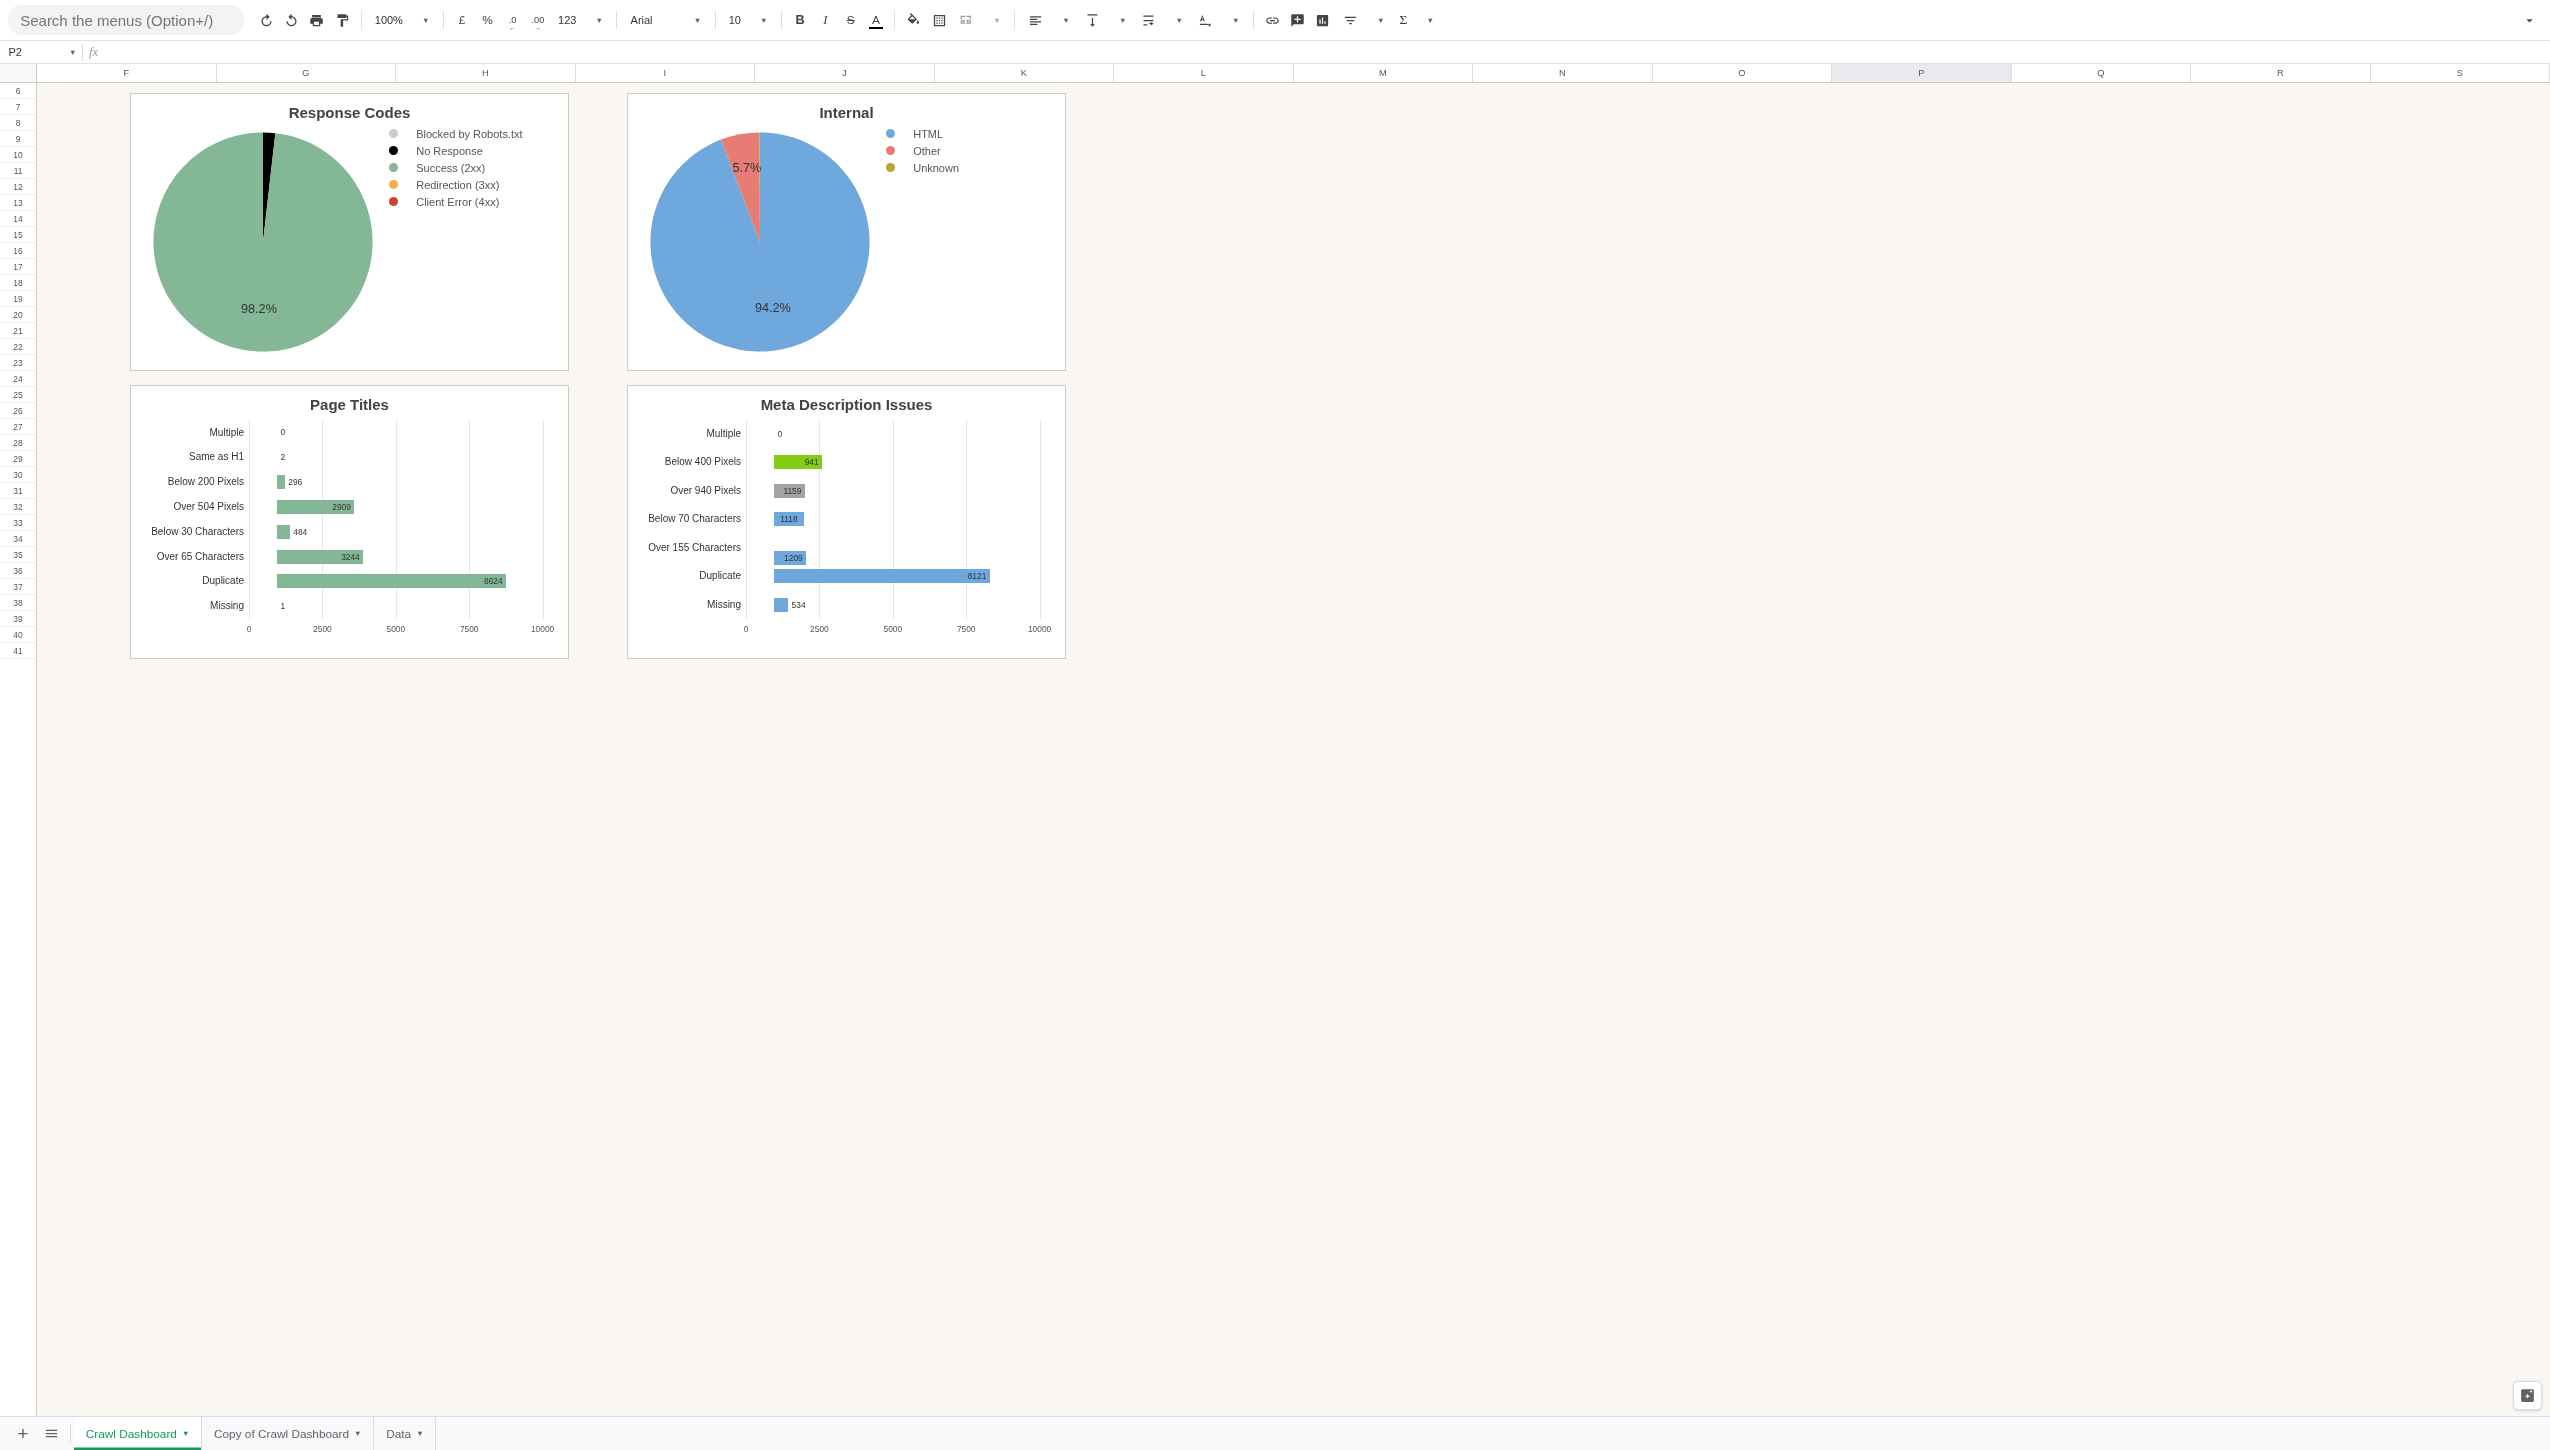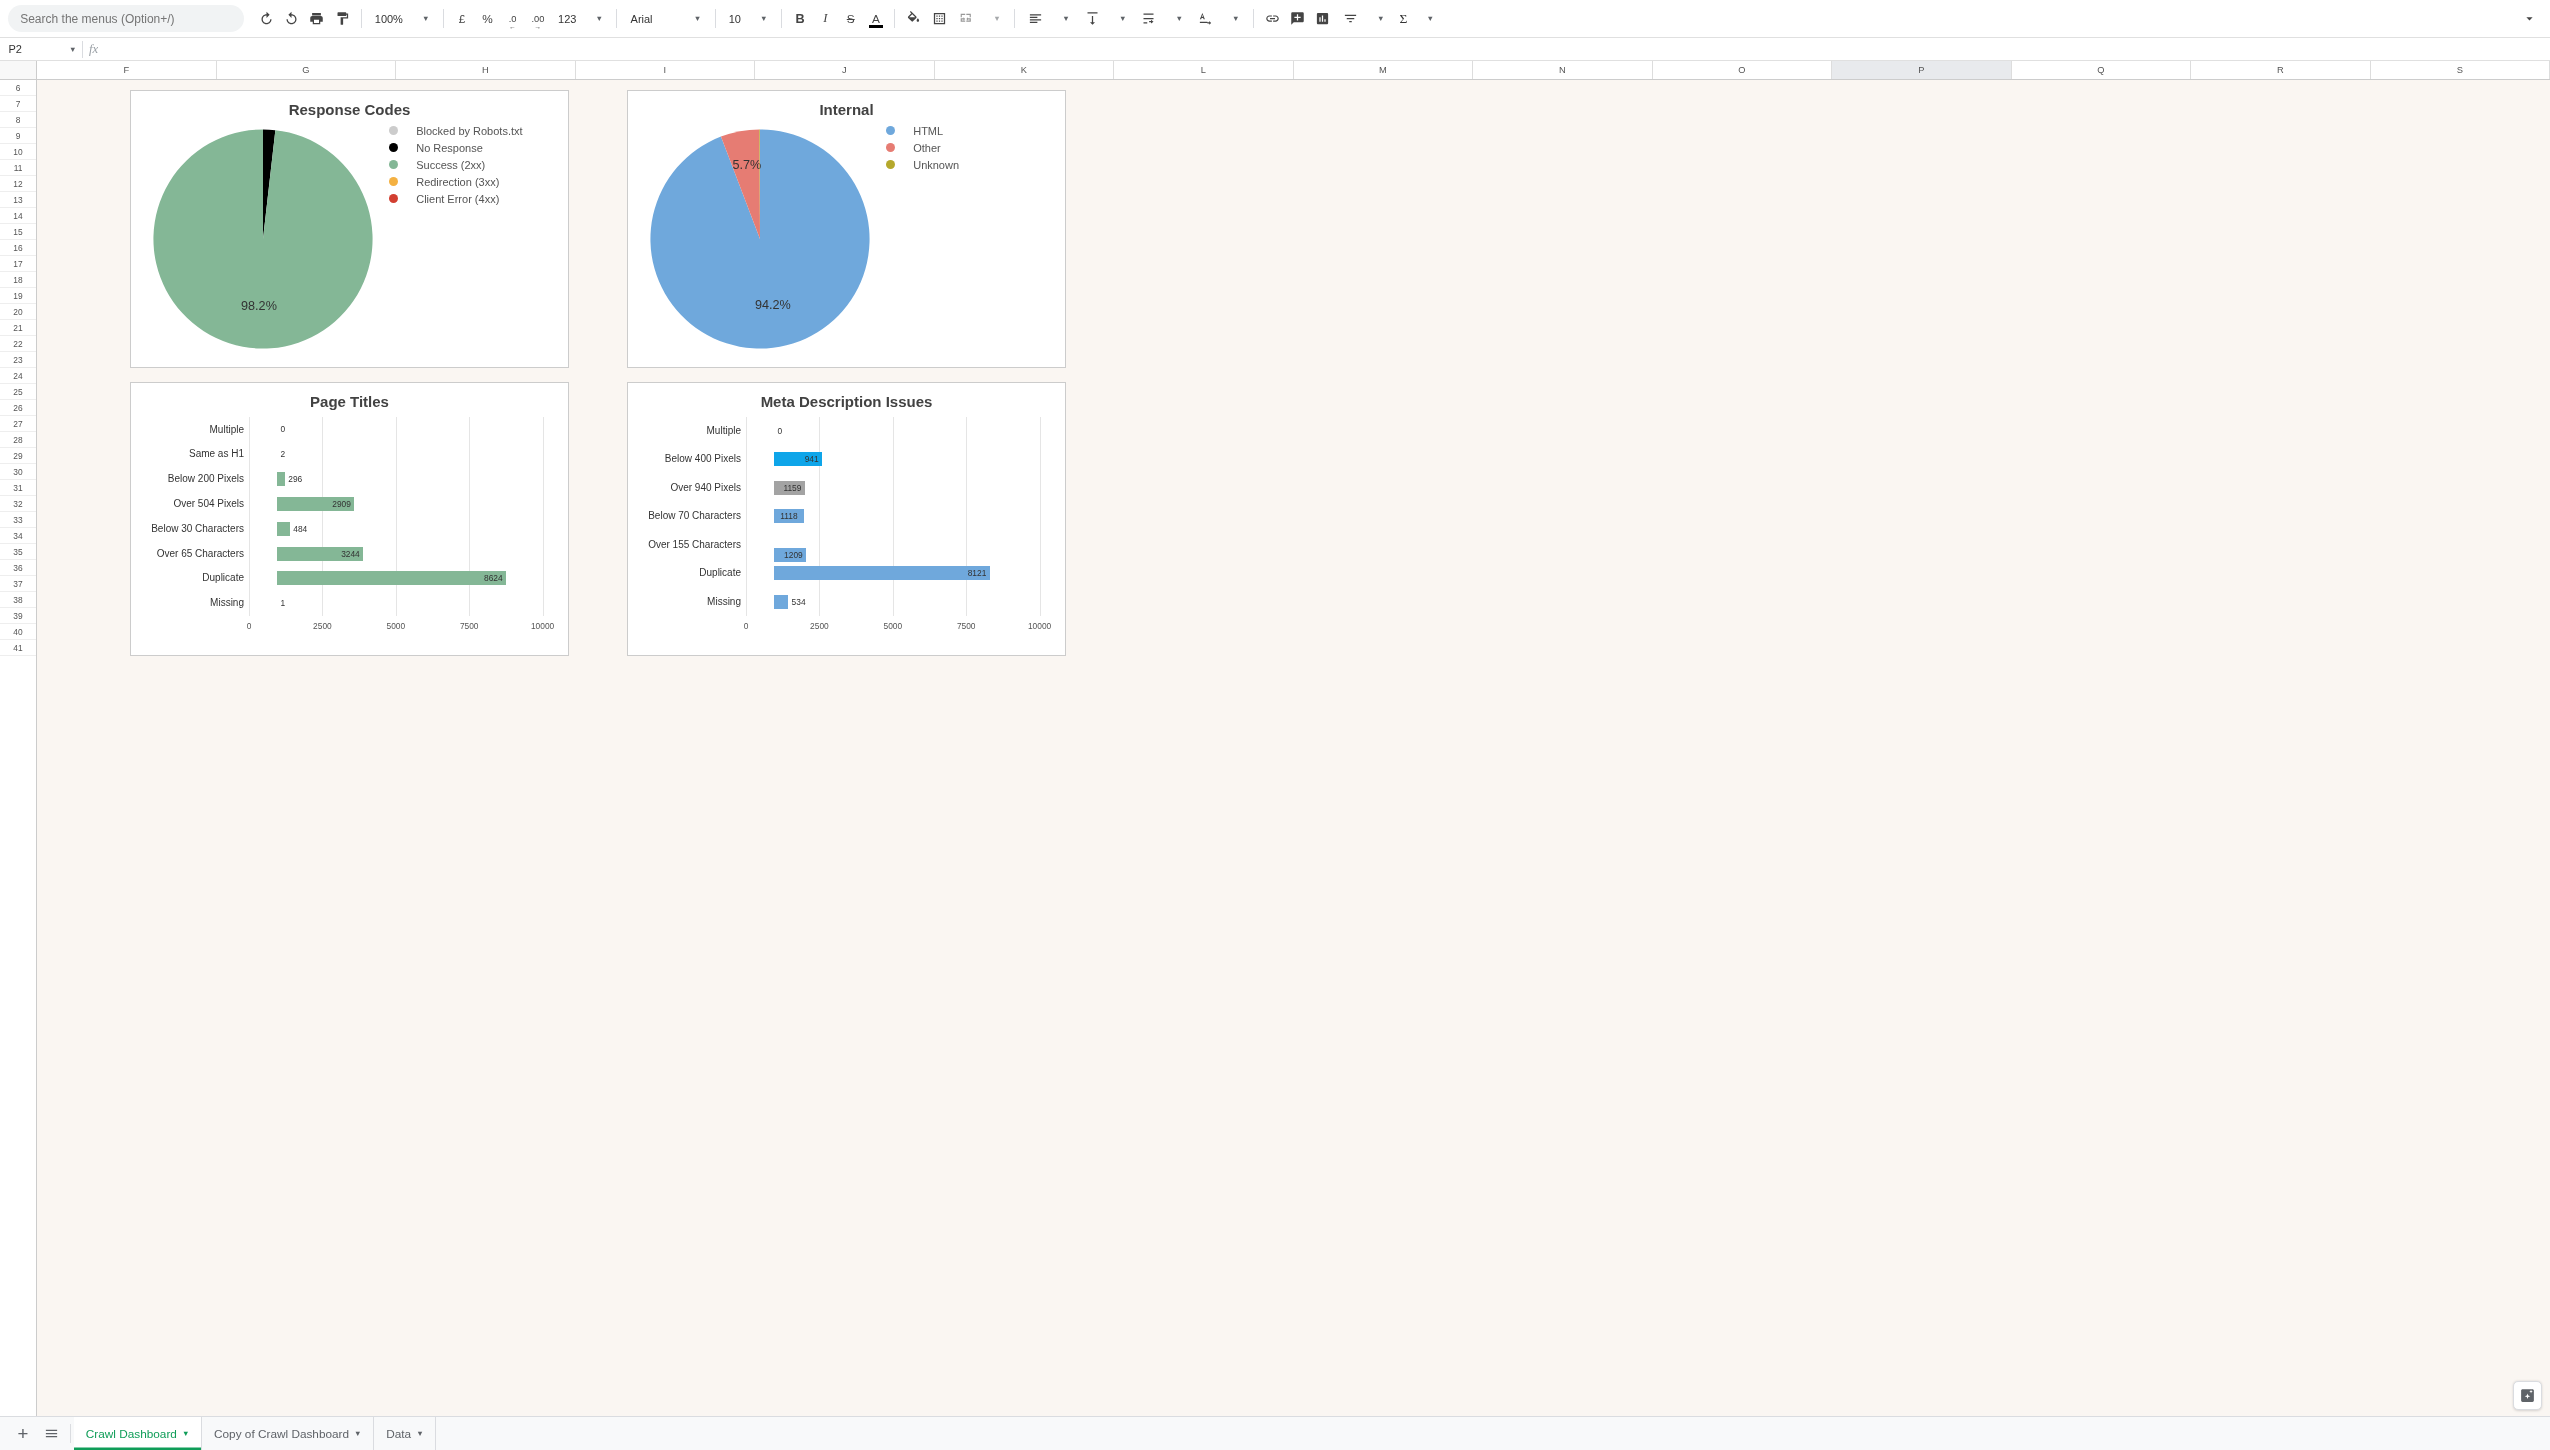--- a/index.html
+++ b/index.html
@@ -18,21 +18,21 @@
   padding: 5px 8.4px;
   gap: 1.7px;
   border-bottom: 0.8px solid #e0e0e0;
 }
 .search-box {
   background: #f1f3f4;
   border: none;
   border-radius: 13.5px;
   padding: 6.7px 11.8px;
   width: 236px;
-  font-size: 12px;
+  font-size: 15px;
   color: #5f6368;
   margin-right: 8.4px;
 }
 .tbtn {
   width: 23.6px; height: 23.6px;
   display: flex; align-items: center; justify-content: center;
   border-radius: 3.4px;
   cursor: pointer;
   color: #444;
 }
@@ -525,21 +525,21 @@
           <div class="bar-row" style="top: 5px;">
             <div class="bar-label">Multiple</div>
             <div style="position: relative; flex: 1 1 0%;">
               <div class="bar-bar" style="background: rgb(111, 168, 220); width: calc(0%); margin-left: 0px; flex: 0 0 auto;"></div>
               <div class="bar-val" style="left: calc(0% + 3.4px);">0</div>
             </div>
           </div>
           <div class="bar-row" style="top: 33px;">
             <div class="bar-label">Below 400 Pixels</div>
             <div style="position: relative; flex: 1 1 0%;">
-              <div class="bar-bar" style="background: #0ea5e9; width: calc(9.41%); margin-left: 0px; flex: 0 0 auto; padding-left: 48px;">
+              <div class="bar-bar" style="background: #84cc16; width: calc(9.41%); margin-left: 0px; flex: 0 0 auto; padding-left: 48px;">
                 <div class="bar-val" style="right: 3.4px; left: auto;">941</div>
               </div>
             </div>
           </div>
           <div class="bar-row" style="top: 62px;">
             <div class="bar-label">Over 940 Pixels</div>
             <div style="position: relative; flex: 1 1 0%;">
               <div class="bar-bar" style="background: #a3a3a3; width: calc(11.59%); margin-left: 0px; flex: 0 0 auto;">
                 <div class="bar-val" style="right: 3.4px; left: auto;">1159</div>
               </div>

